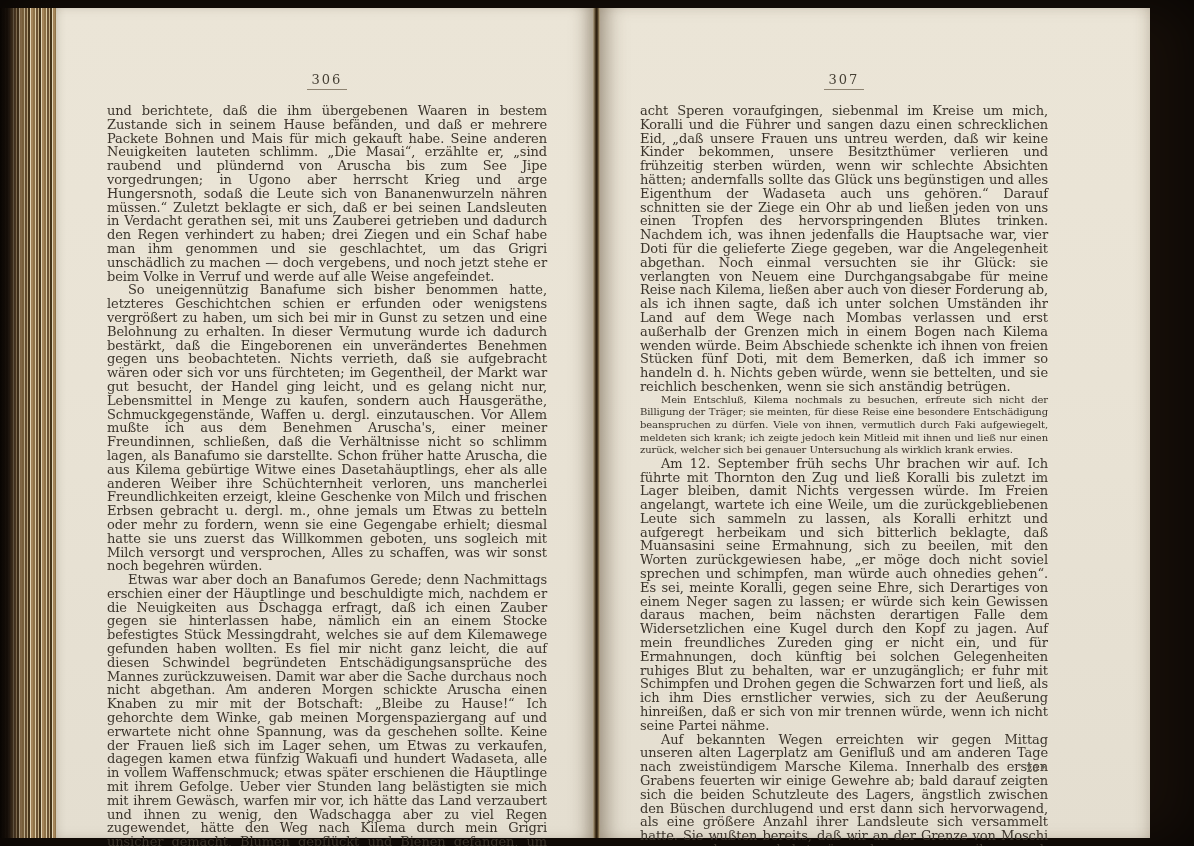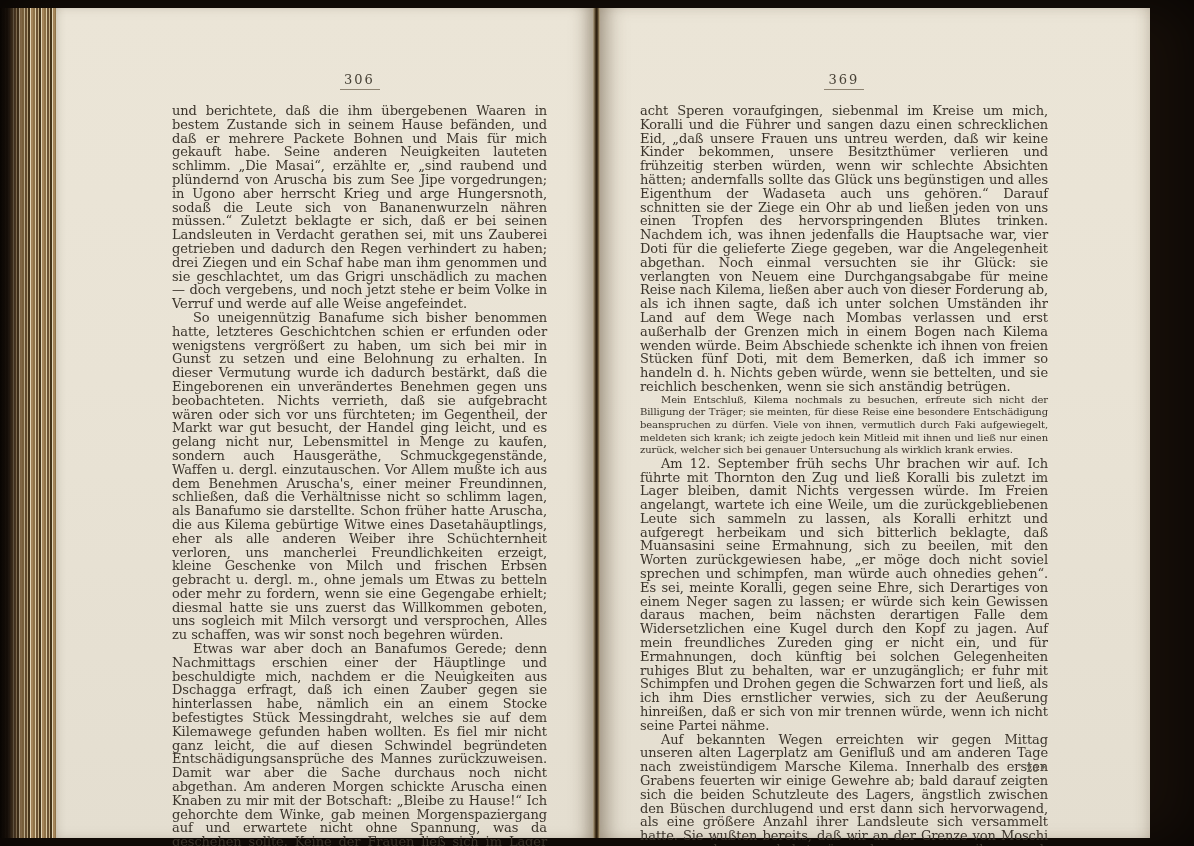--- a/index.html
+++ b/index.html
@@ -41,21 +41,21 @@
         #a3845a 9px,#a3845a 11px);
   }
   .page{
     position:relative;
     background:linear-gradient(180deg,#ebe5d7 0%,var(--page) 45%,#e4ded0 100%);
     color:var(--ink);
   }
   .page-left{
     width:537px;flex:0 0 537px;
     box-shadow:inset -14px 0 18px -10px rgba(68,50,28,.5), inset 6px 0 10px -6px rgba(68,50,28,.25);
-    padding:64px 46px 0 116px;
+    padding:64px 46px 0 51px;
     box-sizing:border-box;
   }
   .page-right{
     flex:1;
     box-shadow:inset 16px 0 22px -12px rgba(68,50,28,.55), inset -10px 0 16px -10px rgba(68,50,28,.3);
     padding:64px 102px 0 40px;
     box-sizing:border-box;
   }
   .seam{
     width:7px;flex:0 0 7px;
@@ -107,21 +107,21 @@
       <div class="text-block">
           <p class="noindent">und berichtete, daß die ihm übergebenen Waaren in bestem Zustande sich in seinem Hause befänden, und daß er mehrere Packete Bohnen und Mais für mich gekauft habe. Seine anderen Neuigkeiten lauteten schlimm. „Die Masai“, erzählte er, „sind raubend und plündernd von Aruscha bis zum See Jipe vorgedrungen; in Ugono aber herrscht Krieg und arge Hungersnoth, sodaß die Leute sich von Bananenwurzeln nähren müssen.“ Zuletzt beklagte er sich, daß er bei seinen Landsleuten in Verdacht gerathen sei, mit uns Zauberei getrieben und dadurch den Regen verhindert zu haben; drei Ziegen und ein Schaf habe man ihm genommen und sie geschlachtet, um das Grigri unschädlich zu machen — doch vergebens, und noch jetzt stehe er beim Volke in Verruf und werde auf alle Weise angefeindet.</p>
           <p class="indent">So uneigennützig Banafume sich bisher benommen hatte, letzteres Geschichtchen schien er erfunden oder wenigstens vergrößert zu haben, um sich bei mir in Gunst zu setzen und eine Belohnung zu erhalten. In dieser Vermutung wurde ich dadurch bestärkt, daß die Eingeborenen ein unverändertes Benehmen gegen uns beobachteten. Nichts verrieth, daß sie aufgebracht wären oder sich vor uns fürchteten; im Gegentheil, der Markt war gut besucht, der Handel ging leicht, und es gelang nicht nur, Lebensmittel in Menge zu kaufen, sondern auch Hausgeräthe, Schmuckgegenstände, Waffen u. dergl. einzutauschen. Vor Allem mußte ich aus dem Benehmen Aruscha's, einer meiner Freundinnen, schließen, daß die Verhältnisse nicht so schlimm lagen, als Banafumo sie darstellte. Schon früher hatte Aruscha, die aus Kilema gebürtige Witwe eines Dasetahäuptlings, eher als alle anderen Weiber ihre Schüchternheit verloren, uns mancherlei Freundlichkeiten erzeigt, kleine Geschenke von Milch und frischen Erbsen gebracht u. dergl. m., ohne jemals um Etwas zu betteln oder mehr zu fordern, wenn sie eine Gegengabe erhielt; diesmal hatte sie uns zuerst das Willkommen geboten, uns sogleich mit Milch versorgt und versprochen, Alles zu schaffen, was wir sonst noch begehren würden.</p>
           <p class="indent">Etwas war aber doch an Banafumos Gerede; denn Nachmittags erschien einer der Häuptlinge und beschuldigte mich, nachdem er die Neuigkeiten aus Dschagga erfragt, daß ich einen Zauber gegen sie hinterlassen habe, nämlich ein an einem Stocke befestigtes Stück Messingdraht, welches sie auf dem Kilemawege gefunden haben wollten. Es fiel mir nicht ganz leicht, die auf diesen Schwindel begründeten Entschädigungsansprüche des Mannes zurückzuweisen. Damit war aber die Sache durchaus noch nicht abgethan. Am anderen Morgen schickte Aruscha einen Knaben zu mir mit der Botschaft: „Bleibe zu Hause!“ Ich gehorchte dem Winke, gab meinen Morgenspaziergang auf und erwartete nicht ohne Spannung, was da geschehen sollte. Keine der Frauen ließ sich im Lager sehen, um Etwas zu verkaufen, dagegen kamen etwa fünfzig Wakuafi und hundert Wadaseta, alle in vollem Waffenschmuck; etwas später erschienen die Häuptlinge mit ihrem Gefolge. Ueber vier Stunden lang belästigten sie mich mit ihrem Gewäsch, warfen mir vor, ich hätte das Land verzaubert und ihnen zu wenig, den Wadschagga aber zu viel Regen zugewendet, hätte den Weg nach Kilema durch mein Grigri unsicher gemacht, Blumen gepflückt und Bienen gefangen, um dadurch die Ernte und den Honig zu verderben, und ähnlichen Unsinn mehr. Ferner erzählten sie mit bedenklichen Gesichtern, ich hätte die Frau des Sultahns Mambo getödtet und ein anderes Weib vergiftet oder wenigstens durch Zauberei ihren Tod verursacht (sie meinten die Frau des Kriegers Msindo, welche von mir Arzenei erbeten hatte, aber gestorben war, ehe ich ihr Etwas gegeben), und Koralli hätte eine dritte Frau derartig gemißhandelt, daß sie jetzt noch krank daniederläge. Ich erklärte ihnen lachend, daß ich mich auf so alberne Anklagen nicht vertheidigen könnte; um ihnen übrigens zu zeigen, daß ich mit den Wadschagga auf gutem Fuße stände, würde ich bereits morgen nach Kilema zurückkehren. Endlich, da sie die Nutzlosigkeit ihrer Bemühungen einsahen, gaben sie ihre Entschädigungsforderungen auf und verlangten nur, ich solle mit ihnen den Blutseid schwören. Als ich einwilligte, führten sie eine Ziege, welcher zwei Männer mit</p>
         </div>
     </div>
 
     <div class="seam"></div>
 
     <div class="page page-right">
-      <div class="page-number">369</div>
+      <div class="page-number">307</div>
       <div class="page-rule"></div>
       <div class="text-block">
           <p class="noindent">acht Speren voraufgingen, siebenmal im Kreise um mich, Koralli und die Führer und sangen dazu einen schrecklichen Eid, „daß unsere Frauen uns untreu werden, daß wir keine Kinder bekommen, unsere Besitzthümer verlieren und frühzeitig sterben würden, wenn wir schlechte Absichten hätten; andernfalls sollte das Glück uns begünstigen und alles Eigenthum der Wadaseta auch uns gehören.“ Darauf schnitten sie der Ziege ein Ohr ab und ließen jeden von uns einen Tropfen des hervorspringenden Blutes trinken. Nachdem ich, was ihnen jedenfalls die Hauptsache war, vier Doti für die gelieferte Ziege gegeben, war die Angelegenheit abgethan. Noch einmal versuchten sie ihr Glück: sie verlangten von Neuem eine Durchgangsabgabe für meine Reise nach Kilema, ließen aber auch von dieser Forderung ab, als ich ihnen sagte, daß ich unter solchen Umständen ihr Land auf dem Wege nach Mombas verlassen und erst außerhalb der Grenzen mich in einem Bogen nach Kilema wenden würde. Beim Abschiede schenkte ich ihnen von freien Stücken fünf Doti, mit dem Bemerken, daß ich immer so handeln d. h. Nichts geben würde, wenn sie bettelten, und sie reichlich beschenken, wenn sie sich anständig betrügen.</p>
           <p class="indent small">Mein Entschluß, Kilema nochmals zu besuchen, erfreute sich nicht der Billigung der Träger; sie meinten, für diese Reise eine besondere Entschädigung beanspruchen zu dürfen. Viele von ihnen, vermutlich durch Faki aufgewiegelt, meldeten sich krank; ich zeigte jedoch kein Mitleid mit ihnen und ließ nur einen zurück, welcher sich bei genauer Untersuchung als wirklich krank erwies.</p>
           <p class="indent">Am 12. September früh sechs Uhr brachen wir auf. Ich führte mit Thornton den Zug und ließ Koralli bis zuletzt im Lager bleiben, damit Nichts vergessen würde. Im Freien angelangt, wartete ich eine Weile, um die zurückgebliebenen Leute sich sammeln zu lassen, als Koralli erhitzt und aufgeregt herbeikam und sich bitterlich beklagte, daß Muansasini seine Ermahnung, sich zu beeilen, mit den Worten zurückgewiesen habe, „er möge doch nicht soviel sprechen und schimpfen, man würde auch ohnedies gehen“. Es sei, meinte Koralli, gegen seine Ehre, sich Derartiges von einem Neger sagen zu lassen; er würde sich kein Gewissen daraus machen, beim nächsten derartigen Falle dem Widersetzlichen eine Kugel durch den Kopf zu jagen. Auf mein freundliches Zureden ging er nicht ein, und für Ermahnungen, doch künftig bei solchen Gelegenheiten ruhiges Blut zu behalten, war er unzugänglich; er fuhr mit Schimpfen und Drohen gegen die Schwarzen fort und ließ, als ich ihm Dies ernstlicher verwies, sich zu der Aeußerung hinreißen, daß er sich von mir trennen würde, wenn ich nicht seine Partei nähme.</p>
           <p class="indent">Auf bekannten Wegen erreichten wir gegen Mittag unseren alten Lagerplatz am Genifluß und am anderen Tage nach zweistündigem Marsche Kilema. Innerhalb des ersten Grabens feuerten wir einige Gewehre ab; bald darauf zeigten sich die beiden Schutzleute des Lagers, ängstlich zwischen den Büschen durchlugend und erst dann sich hervorwagend, als eine größere Anzahl ihrer Landsleute sich versammelt hatte. Sie wußten bereits, daß wir an der Grenze von Moschi gewesen, aber umgekehrt wären; dagegen war es ihnen noch nicht bekannt, wie es uns in Madschame und Daseta ergangen. Ich trug den Soldaten auf, Mambo einen Brief zu übergeben, bestehend aus mehreren Stückchen Holz, deren jedes eins der für ihn mitgebrachten Geschenke vorstellte; durch die Annahme der Stäbchen sollte er mir anzeigen, daß er Willens sei, uns innerhalb vier Tagen eine Besteigung des Kilimandscharo zu ermöglichen. Eine Stunde später kamen die Abgesandten mit günstigem Bescheide zurück. Nachdem sie noch einige vergebliche Versuche gemacht hatten, eine Eingangsabgabe zu erlangen, gestatteten sie uns, wieder Besitz vom alten Lagerplatze zu ergreifen; kurz darauf war Alles in früherer Weise hergerichtet. Die Frauen schienen glücklich zu sein, daß ihnen durch den Handel wieder Gelegenheit wurde, ihre Putzsucht zu befriedigen; sie kamen in Scharen und verkauften zu mäßigen Preisen und ohne</p>
         </div>
       <div class="sig-mark">20 *</div>
     </div>
 

